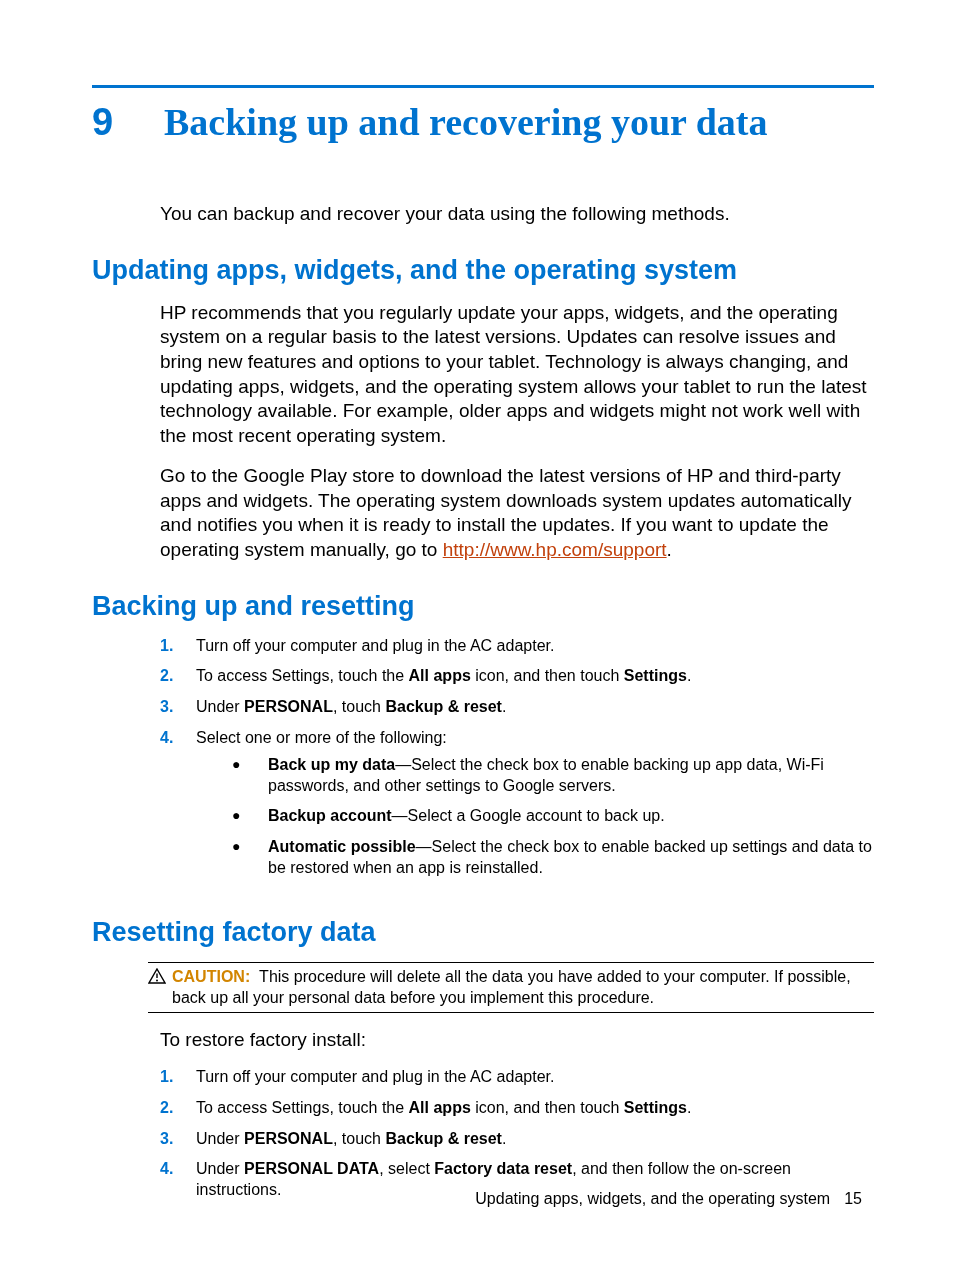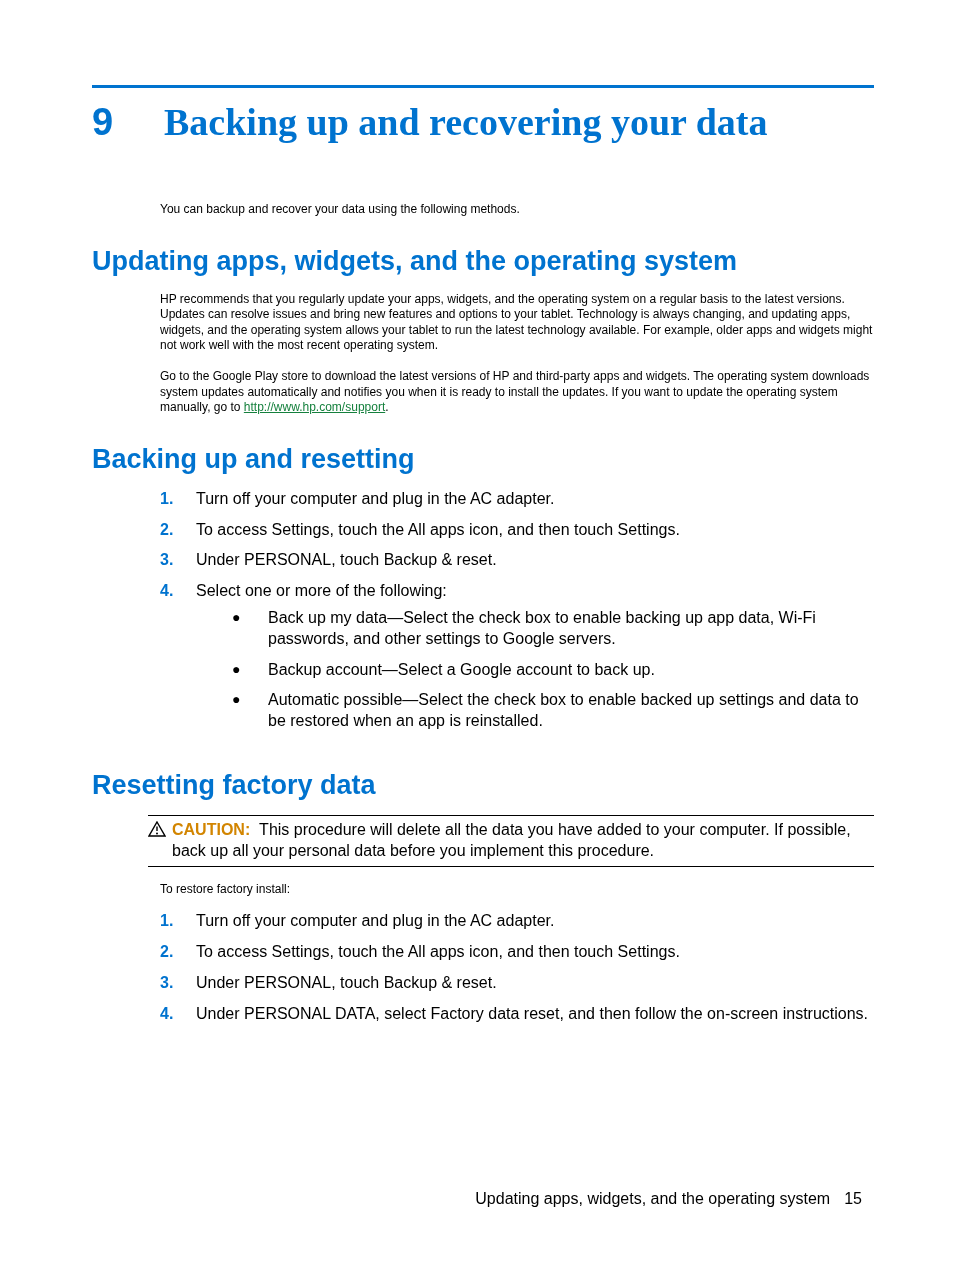--- a/index.html
+++ b/index.html
@@ -30,34 +30,34 @@
       width: 72px;
     }
     .chapter-title {
       font-size: 38px;
       font-weight: bold;
       color: #0073cf;
       font-family: Liberation Serif, serif;
     }
     .body-block {
       margin-left: 68px;
-      font-size: 12px;
+      font-size: 19px;
       line-height: 1.3;
       margin-bottom: 14px;
       margin-top: 15px;
     }
     .section-h2 {
       font-size: 27px;
       font-weight: bold;
       color: #0073cf;
       margin-top: 28px;
       margin-bottom: 14px;
     }
     .link {
-      color: #15803d;
+      color: #c2410c;
       text-decoration: underline;
     }
     .ordered-list {
       margin-left: 68px;
       font-size: 16px;
       line-height: 1.3;
     }
     .ordered-list .li-row {
       display: flex;
       margin-bottom: 10px;
@@ -103,21 +103,21 @@
       color: #d28500;
       font-weight: bold;
     }
     .footer {
       position: absolute;
       bottom: 62px;
       right: 92px;
       font-size: 16px;
     }
     .footer .pn { margin-left: 14px; }
-    b { font-weight: normal; }
+    b { font-weight: bold; }
   </style>
 </head>
 <body>
 
 <div class="page">
   <div class="top-rule"></div>
 
   <div class="chapter-header">
     <div class="chapter-number">9</div>
     <div class="chapter-title">Backing up and recovering your data</div>

